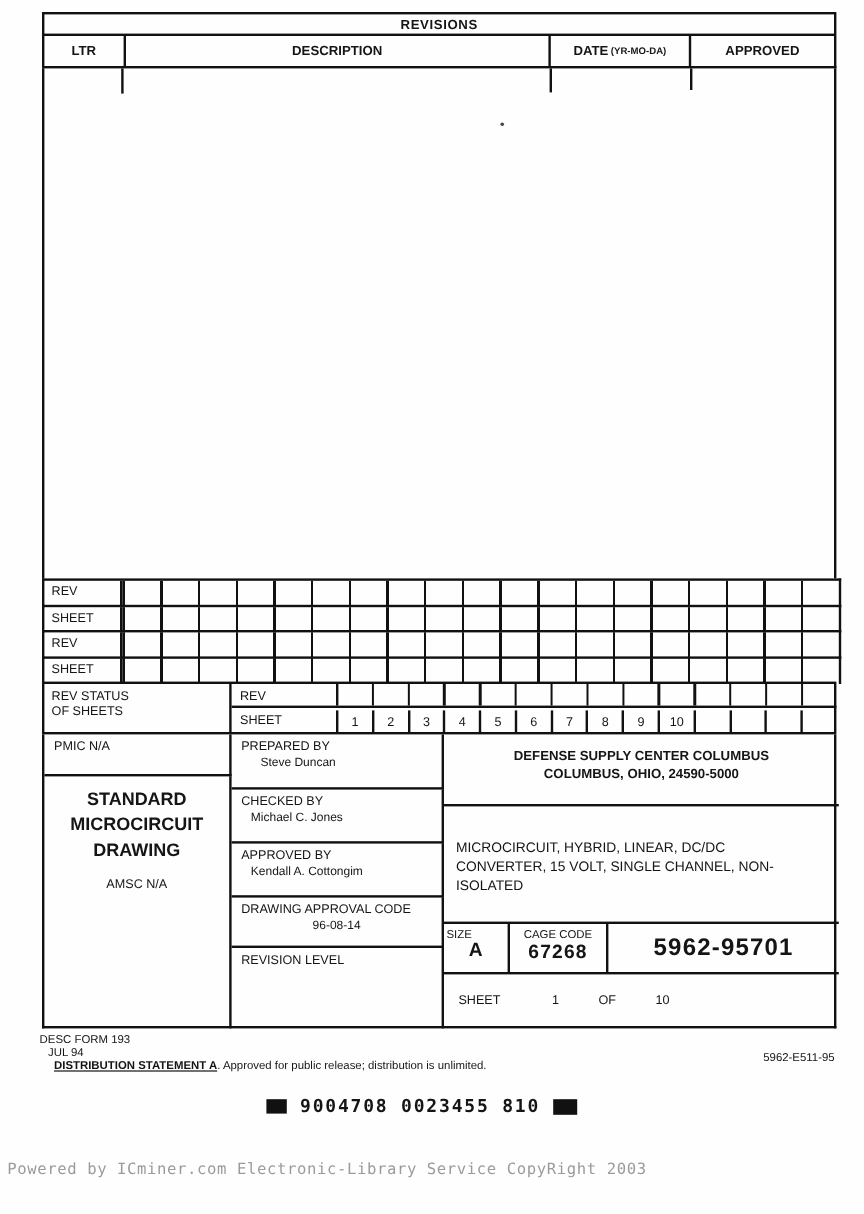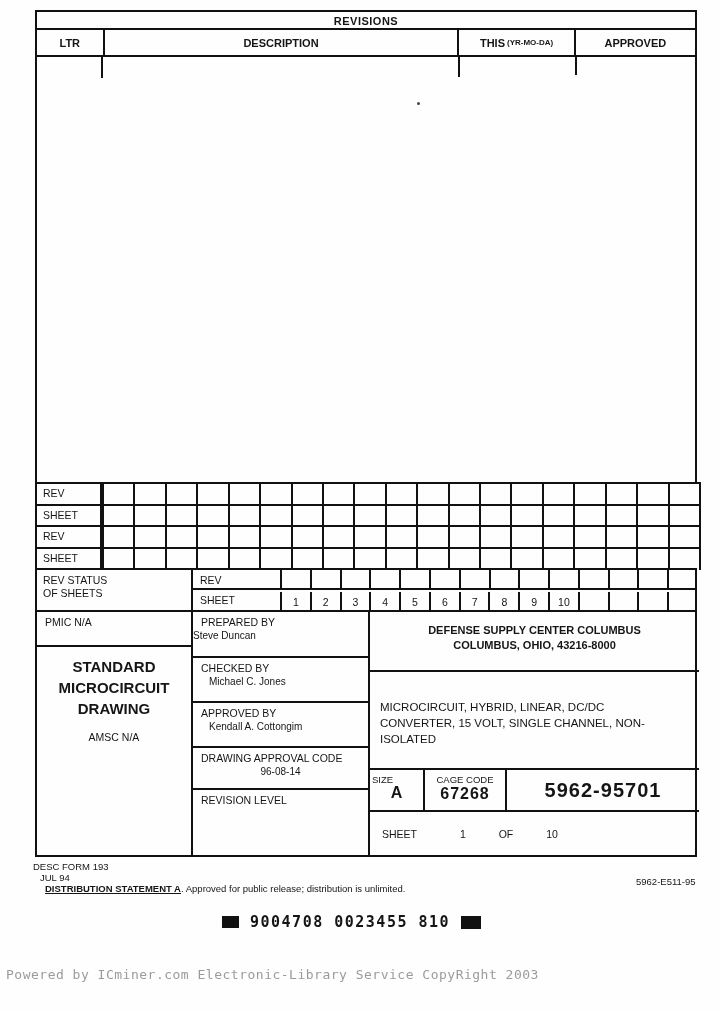--- a/index.html
+++ b/index.html
@@ -60,21 +60,21 @@
 <body>
 
 <div class="sheet">
 
   <div class="abs rev-title" style="left:35px;top:10px;width:662px;height:20px;">REVISIONS</div>
 
   <div class="abs rev-head" style="left:35px;top:30px;width:662px;height:27px;">
     <div class="hcell" style="width:68px;">LTR</div>
     <div class="hcell" style="width:357px;">DESCRIPTION</div>
     <div class="hcell" style="width:117px;">
-      <span>THIS</span>
+      <span>DATE</span>
       <span class="sub">(YR-MO-DA)</span>
     </div>
     <div class="hcell" style="width:120px;">APPROVED</div>
   </div>
 
   <div class="abs" style="left:35px;top:57px;width:662px;height:425px;border:2px solid #111;border-top:none;border-bottom:none;"></div>
 
   <div class="ln" style="left:101px;top:57px;width:2px;height:21px;"></div>
   <div class="ln" style="left:458px;top:57px;width:2px;height:20px;"></div>
   <div class="ln" style="left:575px;top:57px;width:2px;height:18px;"></div>
@@ -138,42 +138,42 @@
       <div class="smd-title">
         <div>STANDARD</div>
         <div>MICROCIRCUIT</div>
         <div>DRAWING</div>
       </div>
       <div class="amsc">AMSC N/A</div>
     </div>
 
     <div class="cell" style="left:156px;top:0;width:177px;height:46px;border-right:2px solid #111;">
       <div class="lbl">PREPARED BY</div>
-      <div class="val" style="padding-left:0;">Steve Duncan</div>
+      <div class="val" style="padding-left:24px;">Steve Duncan</div>
     </div>
     <div class="cell" style="left:156px;top:46px;width:177px;height:45px;border-right:2px solid #111;">
       <div class="lbl">CHECKED BY</div>
       <div class="val">Michael C. Jones</div>
     </div>
     <div class="cell" style="left:156px;top:91px;width:177px;height:45px;border-right:2px solid #111;">
       <div class="lbl">APPROVED BY</div>
       <div class="val">Kendall A. Cottongim</div>
     </div>
     <div class="cell" style="left:156px;top:136px;width:177px;height:42px;border-right:2px solid #111;">
       <div class="lbl">DRAWING APPROVAL CODE</div>
       <div class="val center" style="padding-left:0;">96-08-14</div>
     </div>
     <div class="abs" style="left:156px;top:178px;width:177px;height:67px;border-right:2px solid #111;box-sizing:border-box;">
       <div class="lbl">REVISION LEVEL</div>
     </div>
 
     <div class="cell" style="left:333px;top:0;width:329px;height:60px;">
       <div class="agency">
         <div>DEFENSE SUPPLY CENTER COLUMBUS</div>
-        <div>COLUMBUS, OHIO, 43216-8000</div>
+        <div>COLUMBUS, OHIO, 24590-5000</div>
       </div>
     </div>
     <div class="cell" style="left:333px;top:60px;width:329px;height:98px;">
       <div class="itemtitle">
         <div>MICROCIRCUIT, HYBRID, LINEAR, DC/DC</div>
         <div>CONVERTER, 15 VOLT, SINGLE CHANNEL, NON-</div>
         <div>ISOLATED</div>
       </div>
     </div>
     <div class="cell" style="left:333px;top:158px;width:329px;height:42px;">

